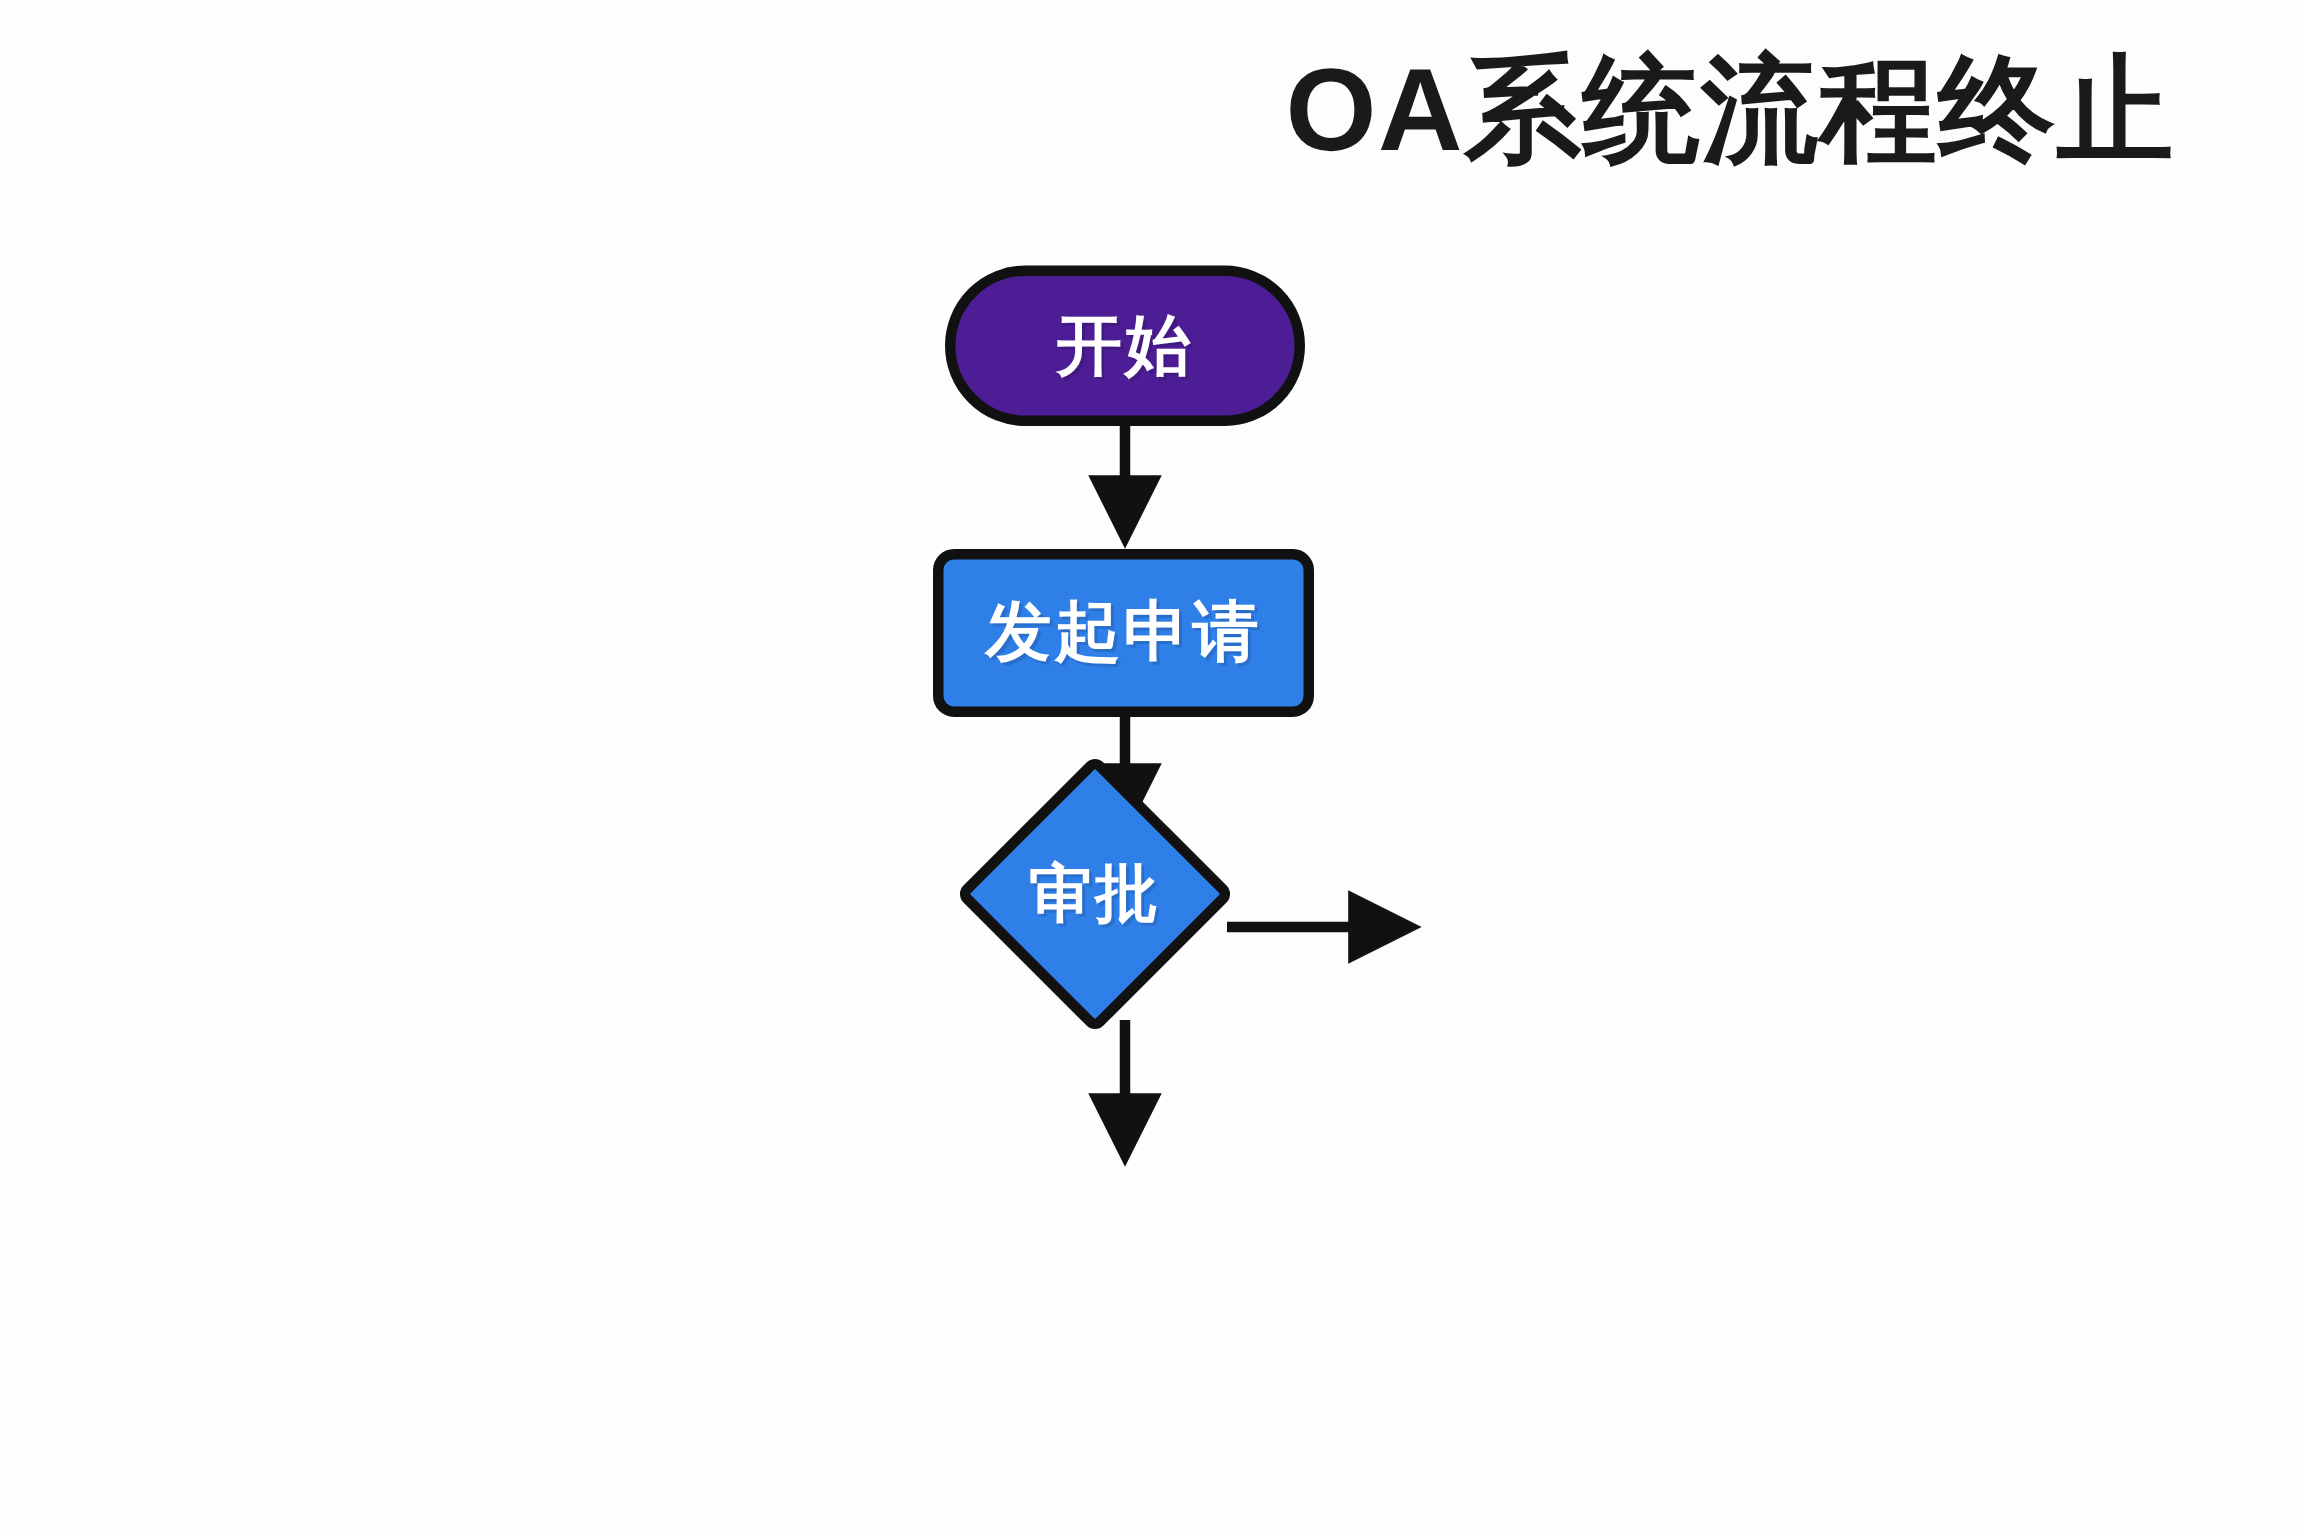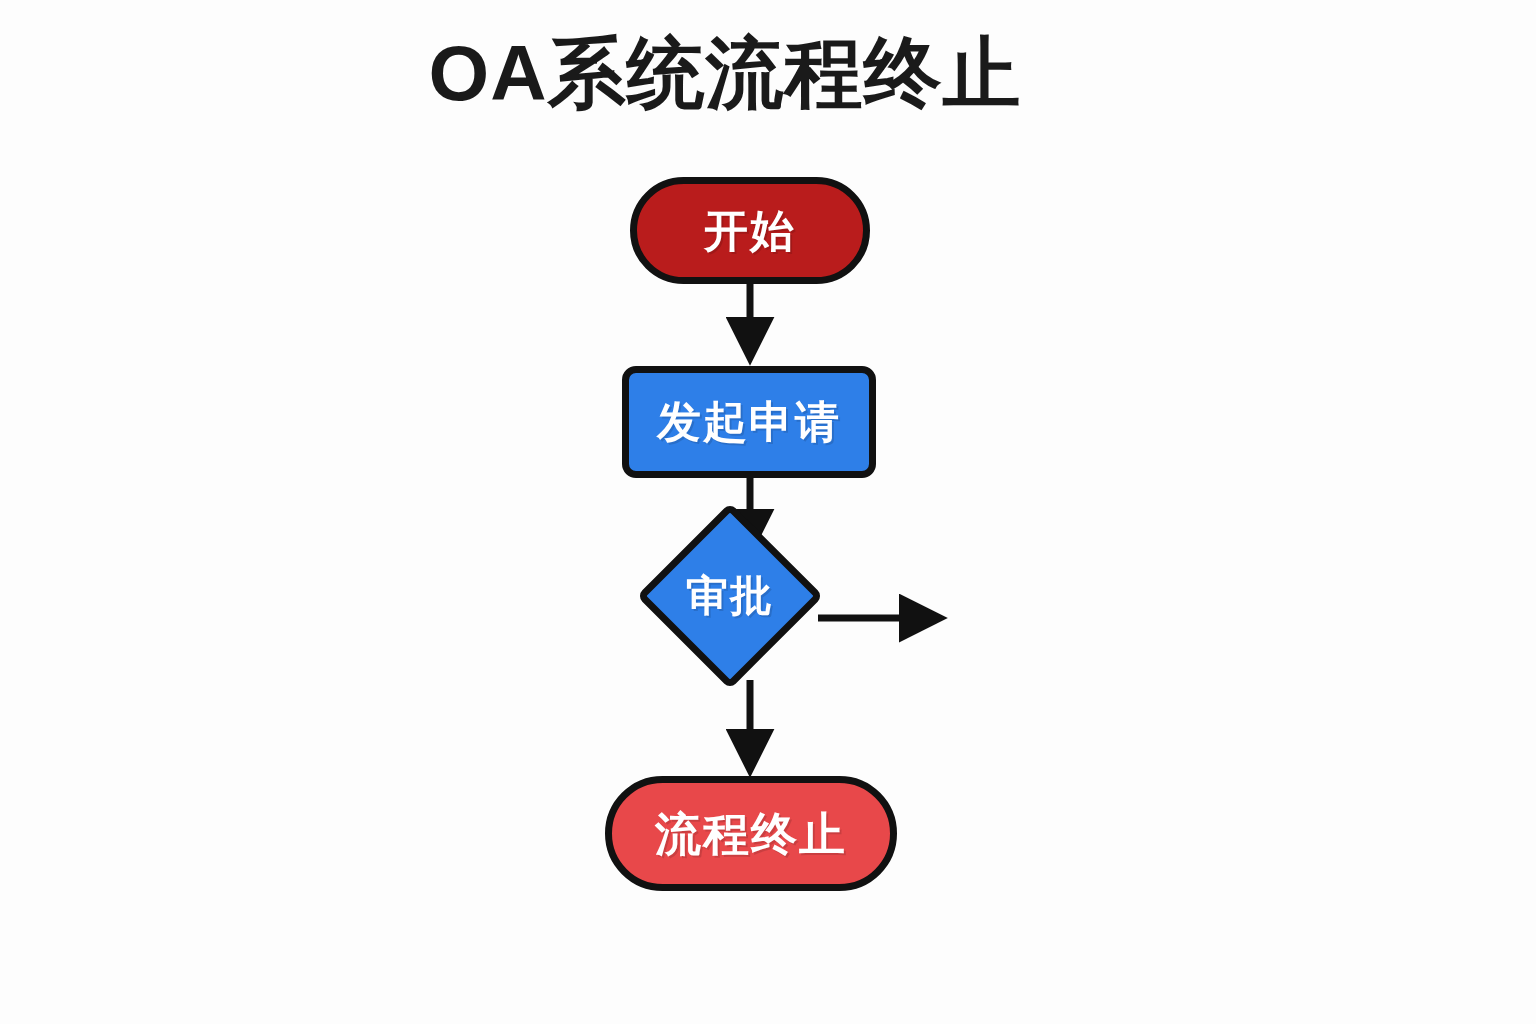--- a/index.html
+++ b/index.html
@@ -19,21 +19,21 @@
     width: 1536px;
     height: 1024px;
     background: #fdfdfd;
   }
   
   #chart-title {
     position: absolute;
     left: 0;
     top: 34px;
     width: 1450px;
-    text-align: center;
+    text-align: right;
     font-size: 78px;
     font-weight: 900;
     letter-spacing: 1px;
     color: #1a1a1a;
     line-height: 1.0;
     white-space: nowrap;
     font-family: "Liberation Sans", "DejaVu Sans", sans-serif;
   }
   
   #edges {
@@ -120,30 +120,27 @@
 
     <line x1="750" y1="284" x2="750" y2="356" stroke="#111111" stroke-width="7" marker-end="url(#arrowhead)"></line>
 
     <line x1="750" y1="478" x2="750" y2="548" stroke="#111111" stroke-width="7" marker-end="url(#arrowhead)"></line>
 
     <line x1="818" y1="618" x2="938" y2="618" stroke="#111111" stroke-width="7" marker-end="url(#arrowhead)"></line>
 
     <line x1="750" y1="680" x2="750" y2="768" stroke="#111111" stroke-width="7" marker-end="url(#arrowhead)"></line>
   </svg>
 
-  <div class="node pill" id="node-start" style="background:#b91c1c;">
+  <div class="node pill" id="node-start" style="background:#4c1d95;">
     <span class="nlabel">开始</span>
   </div>
 
   <div class="node rect" id="node-submit" style="background:#2e7fe8;">
     <span class="nlabel">发起申请</span>
   </div>
 
   <div class="node" id="node-approve" style="background:#2e7fe8;">
     <span class="nlabel">审批</span>
   </div>
 
 
-  <div class="node pill" id="node-terminate" style="background:#e8484a;">
-    <span class="nlabel">流程终止</span>
-  </div>
 
 </div>
 
 </body></html>

